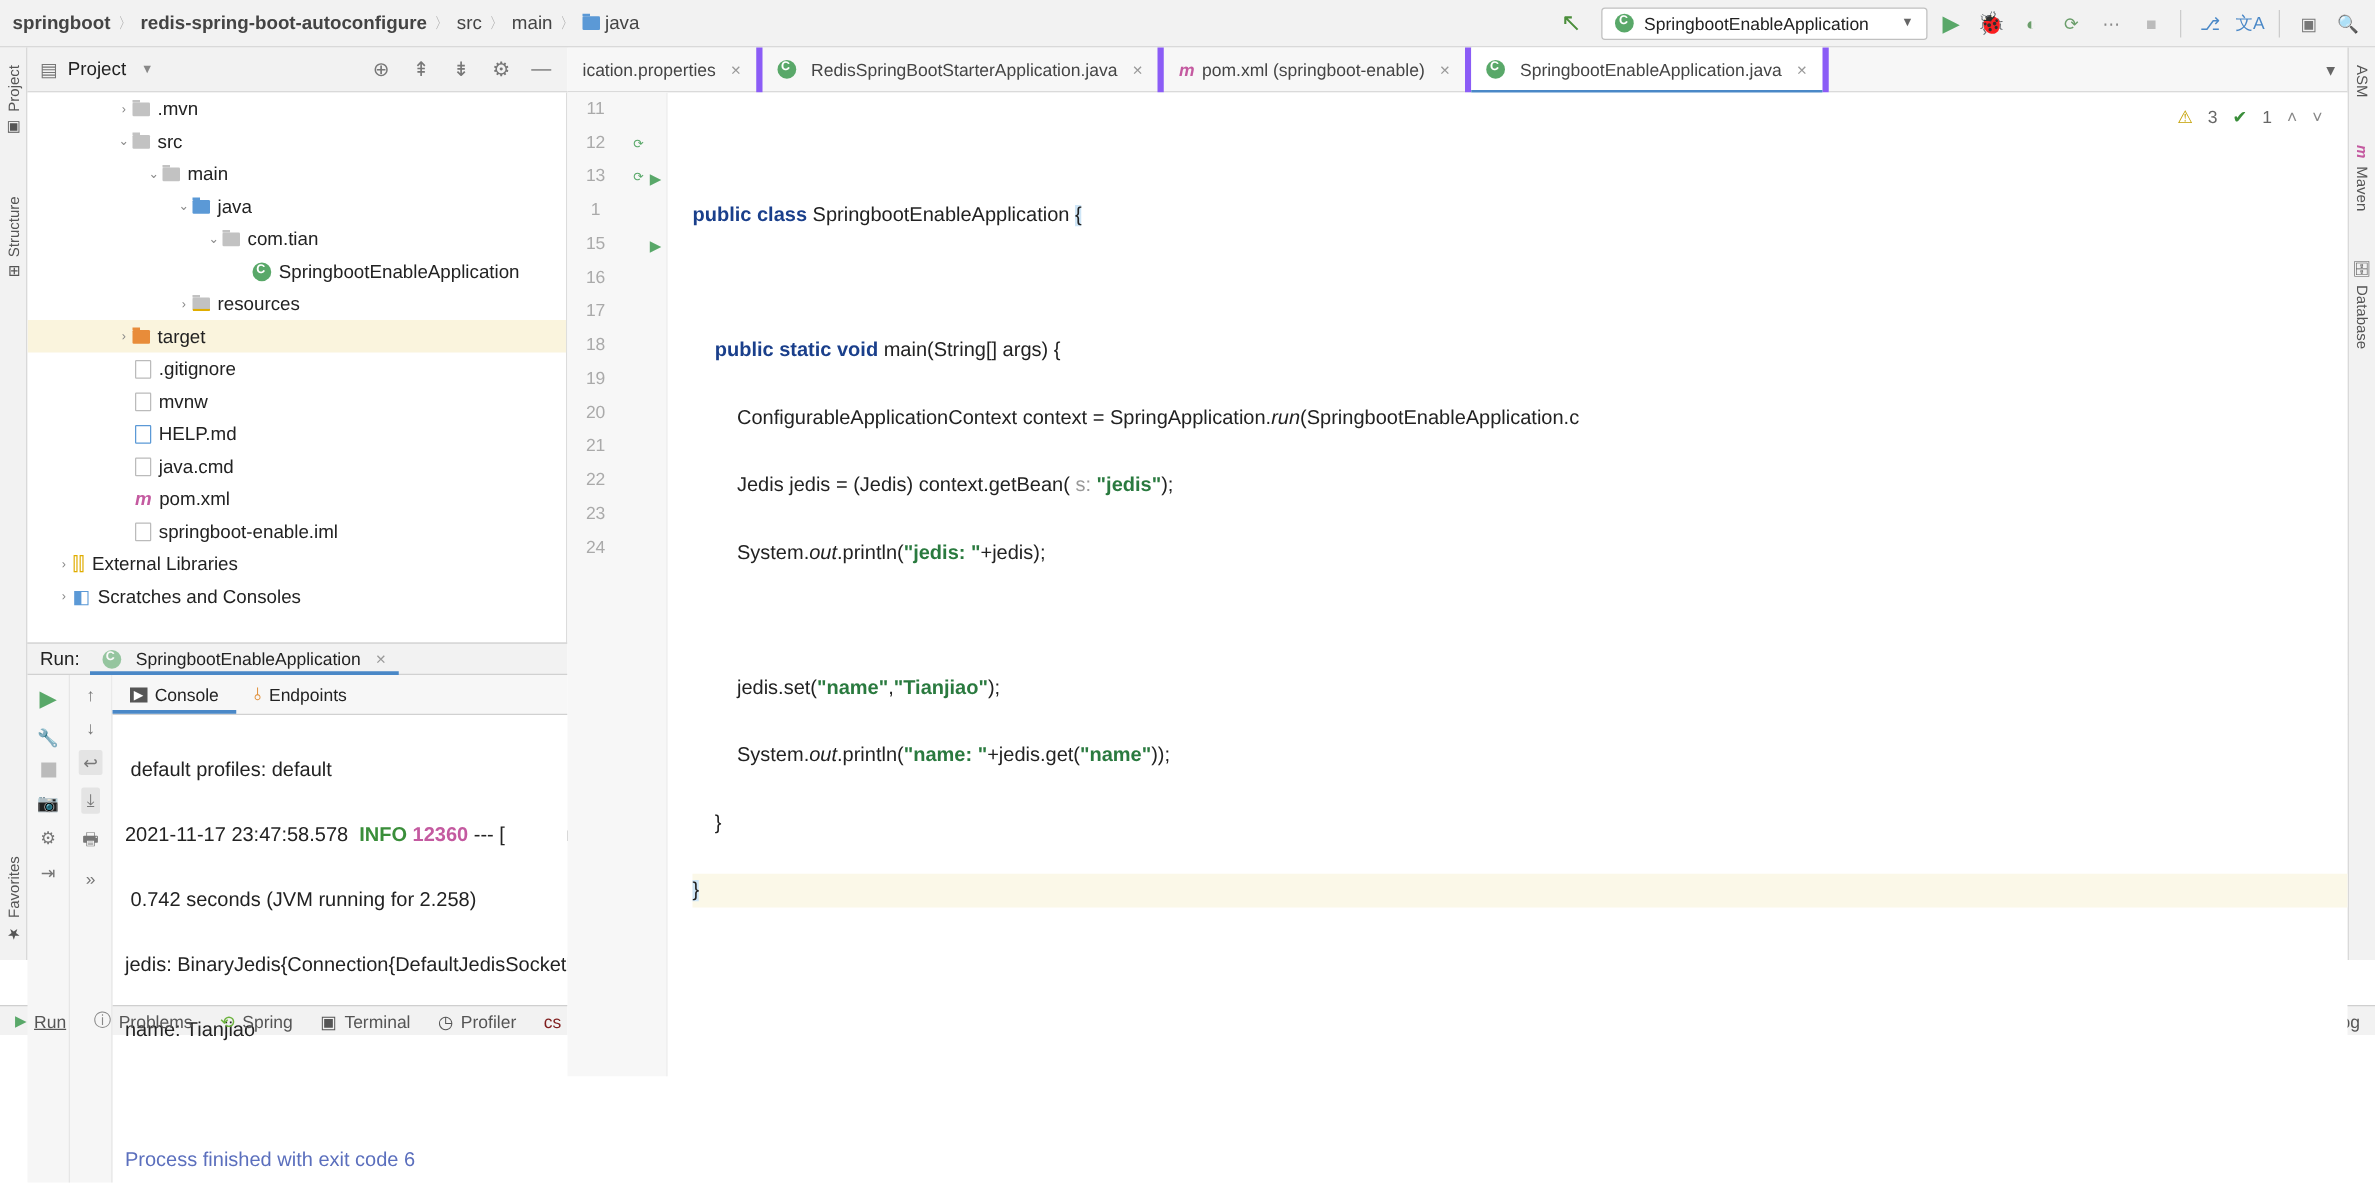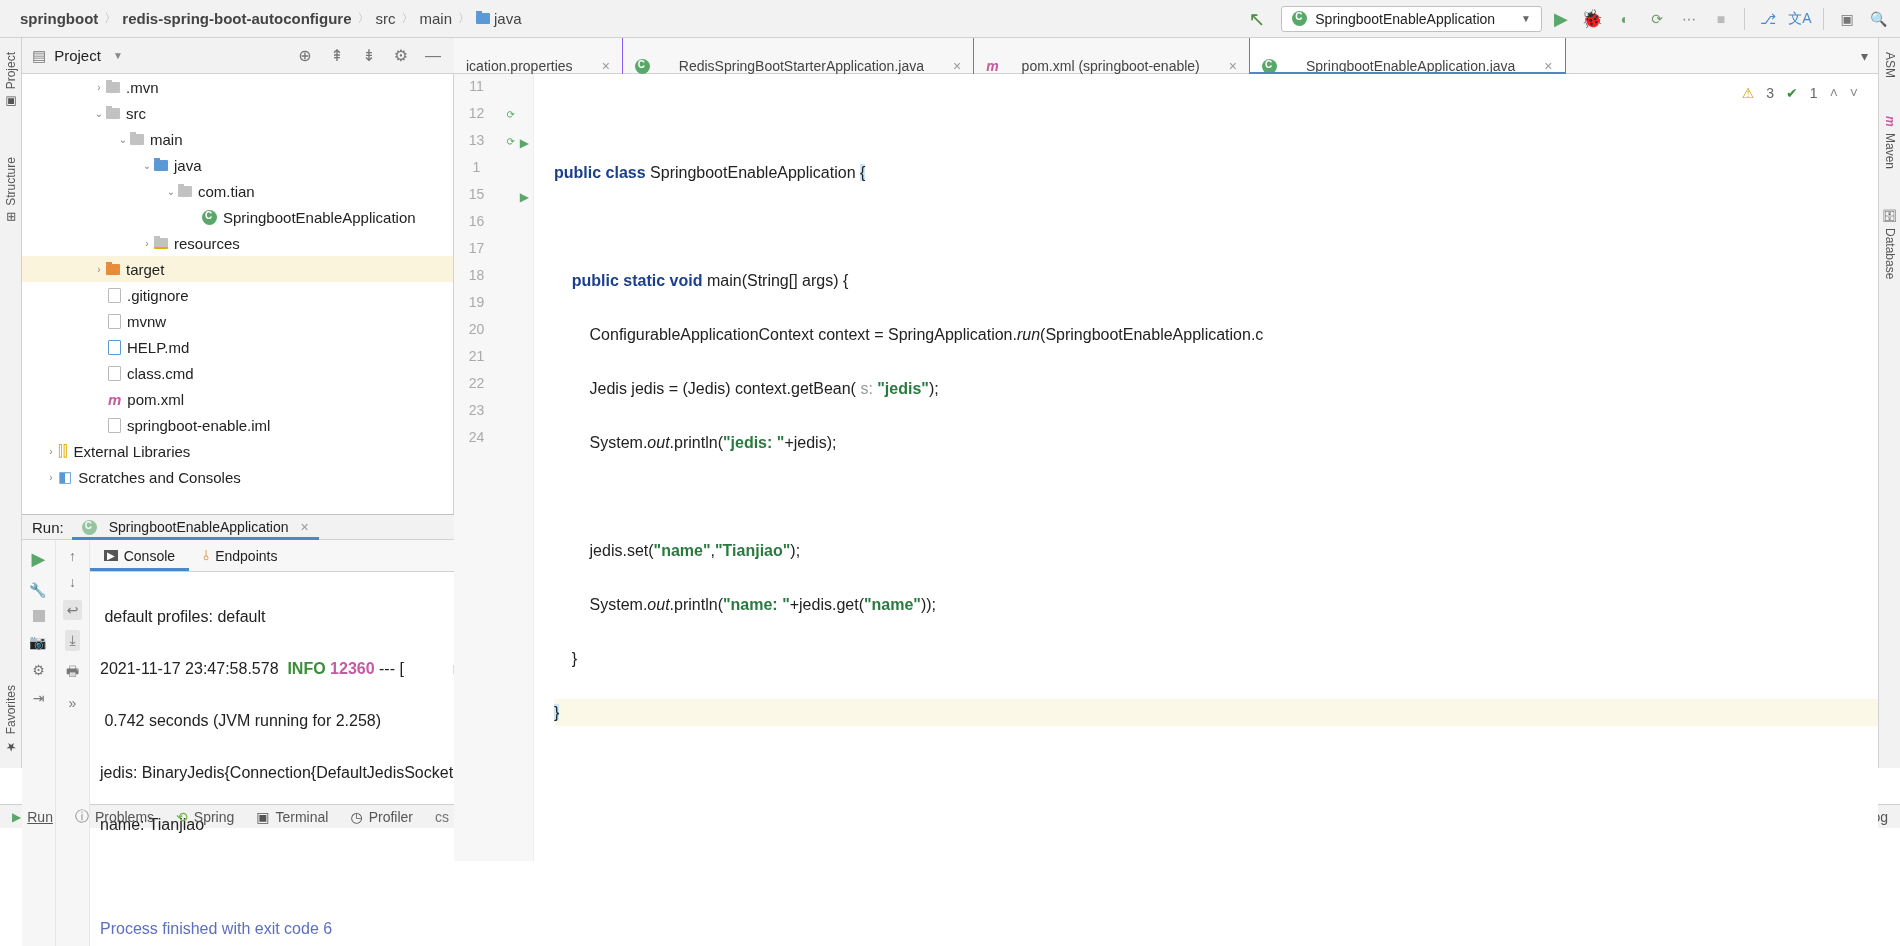--- a/index.html
+++ b/index.html
@@ -1,20 +1,20 @@
 <!DOCTYPE html>
 <html><head>
 <meta charset="utf-8">
 <style>
 * { margin: 0; padding: 0; box-sizing: border-box; font-family: "Segoe UI", Arial, sans-serif; }
 body { background: #fff; width: 1900px; height: 946px; overflow: hidden; font-size: 14px; color: #222; }
 
 
 .top-bar { display: flex; align-items: center; height: 38px; border-bottom: 1px solid #d1d1d1; background: #f2f2f2; }
-.breadcrumb { display: flex; align-items: flex-end; padding-left: 20px; gap: 6px; font-size: 15px; color: #444; }
+.breadcrumb { display: flex; align-items: flex-end; padding-left: 10px; gap: 6px; font-size: 15px; color: #444; }
 .breadcrumb .sep { color: #aaa; font-size: 12px; }
 .breadcrumb .seg { display: flex; align-items: center; gap: 4px; }
 .breadcrumb .bold { font-weight: bold; }
 .folder-ico { width: 14px; height: 11px; background: #5b99d6; border-radius: 1px; display: inline-block; position: relative; }
 .folder-ico::before { content:""; position:absolute; top:-2px; left:0; width:6px; height:2px; background:#5b99d6; }
 .top-right { margin-left: auto; display: flex; align-items: center; gap: 6px; padding-right: 8px; }
 .back-arrow { color: #4b8e3b; font-size: 20px; padding: 0 10px; }
 .run-config { display: flex; align-items: center; background: #fff; border: 1px solid #c0c0c0; border-radius: 3px; padding: 4px 10px; gap: 6px; font-size: 14px; }
 .tri-down { font-size: 10px; color: #666; margin-left: 20px; }
 .tool-ico { width: 26px; height: 26px; display: flex; align-items: center; justify-content: center; border-radius: 3px; cursor: pointer; }
@@ -51,21 +51,21 @@
 .bfolder::before { content:""; position:absolute; top:-2px; left:0; width:6px; height:2px; background:#5b99d6; }
 .ofolder { width: 14px; height: 11px; background: #e88c3a; border-radius: 1px; display: inline-block; margin-right: 6px; position:relative;}
 .ofolder::before { content:""; position:absolute; top:-2px; left:0; width:6px; height:2px; background:#e88c3a; }
 .file-ico { width: 13px; height: 15px; border: 1px solid #bbb; background: #fff; display: inline-block; margin-right: 6px; border-radius: 1px; }
 .c-ico { width: 15px; height: 15px; border-radius: 50%; background: linear-gradient(#59a869, #59a869); display: inline-block; margin-right: 6px; position: relative; }
 .c-ico::after { content: "C"; position: absolute; font-size: 10px; color: #fff; left: 3px; top: 0px; font-weight: bold; }
 
 
 .editor { flex: 1; display: flex; flex-direction: column; }
 .tabs { display: flex; align-items: center; height: 36px; border-bottom: 1px solid #d1d1d1; background: #f7f7f7; }
-.tab { display: flex; align-items: flex-end; padding: 0 12px; height: 36px; gap: 23px; font-size: 14px; color: #444; border-right: 1px solid #8b5cf6; position: relative;}
+.tab { display: flex; align-items: center; padding: 0 12px; height: 36px; gap: 6px; font-size: 14px; color: #444; border-right: 5px solid #8b5cf6; position: relative;}
 .tab .close { color: #999; font-size: 14px; margin-left: 6px; }
 .tab.active { background: #fff; }
 .tab.active::after { content: ""; position: absolute; bottom: -1px; left: 0; right: 0; height: 3px; background: #4a88c7; }
 .tab-drop { margin-left: auto; padding: 0 10px; color: #666; }
 
 
 .editor-body { display: flex; flex: 1; position: relative; background: #fff; }
 .gutter { width: 80px; background: #f7f7f7; border-right: 1px solid #eee; padding-top: 4px; text-align: center; color: #aaa; font-family: "JetBrains Mono", Consolas, monospace; font-size: 14px; }
 .gutter .line { height: 27px; padding-right: 34px; position: relative; }
 .gutter .run-mark { position: absolute; right: 4px; top: 4px; color: #59a869; font-size: 12px; }
@@ -258,21 +258,21 @@
   <div class="tree-node" style="padding-left:86px">
             <span class="file-ico"></span>
             <span>mvnw</span>
           </div>
   <div class="tree-node" style="padding-left:86px">
             <span class="file-ico" style="border-color:#5b99d6"></span>
             <span>HELP.md</span>
           </div>
   <div class="tree-node" style="padding-left:86px">
             <span class="file-ico"></span>
-            <span>class.cmd</span>
+            <span>java.cmd</span>
           </div>
   <div class="tree-node" style="padding-left:86px">
             <span style="color:#c45aa0; font-style:italic; font-weight:bold; margin-right:6px">m</span>
             <span>pom.xml</span>
           </div>
   <div class="tree-node" style="padding-left:86px">
             <span class="file-ico"></span>
             <span>springboot-enable.iml</span>
           </div>
   <div class="tree-node" style="padding-left:22px">
@@ -415,21 +415,21 @@
     </div>
   <div class="grp">
       <span>▣</span>
       <span>Terminal</span>
     </div>
   <div class="grp">
       <span>◷</span>
       <span>Profiler</span>
     </div>
   <div class="grp">
-      <span style="color:#737373">cs</span>
+      <span style="color:#7f1d1d">cs</span>
       <span>CheckStyle</span>
     </div>
   <div class="grp">
       <span>🔨</span>
       <span>Build</span>
     </div>
   <div class="grp">
       <span>☰</span>
       <span>TODO</span>
     </div>

